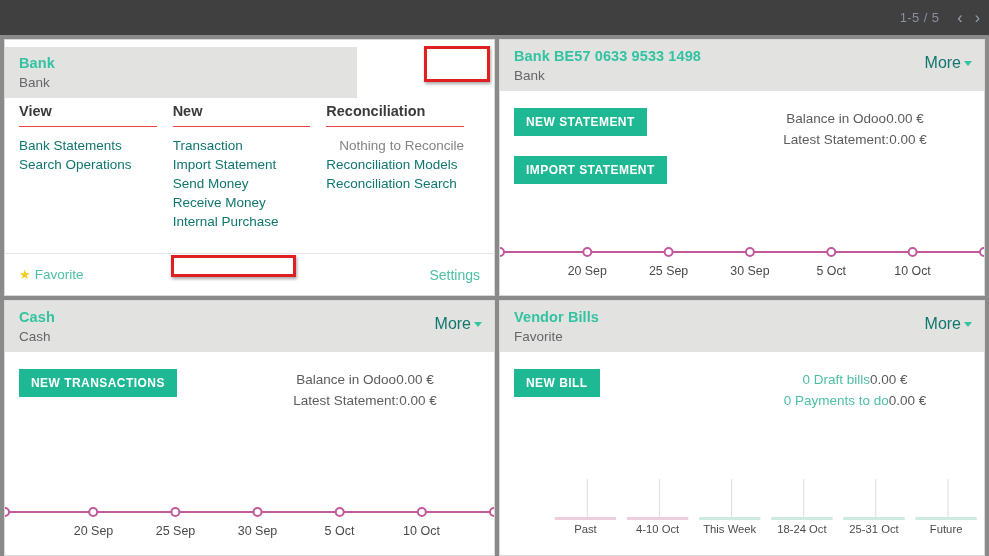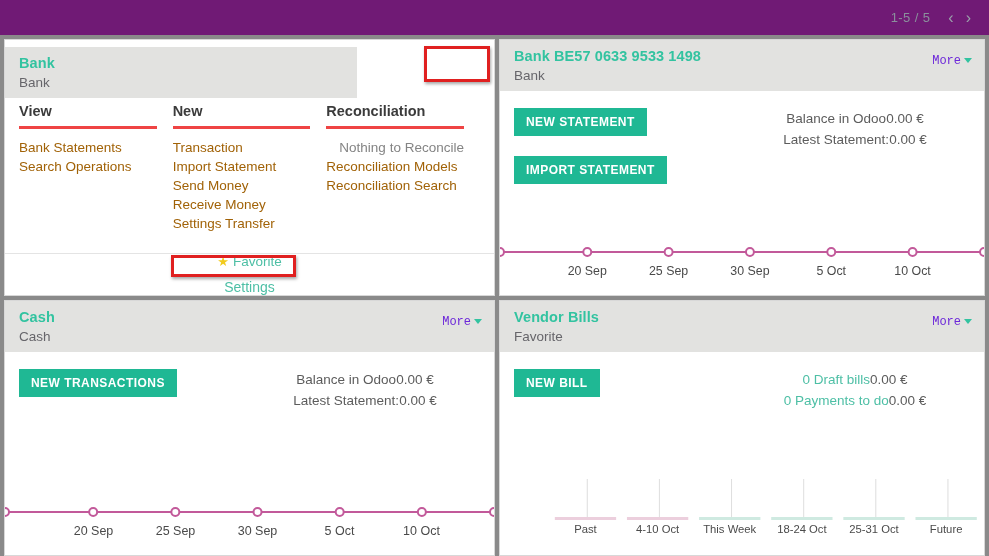--- a/index.html
+++ b/index.html
@@ -16,23 +16,23 @@
     overflow: hidden;
     position: relative;
   }
 
   
   .pager-bar {
     height: 35px;
     display: flex;
     align-items: center;
     justify-content: flex-end;
-    padding-right: 12px;
-    box-sizing: border-box;
-    background: #701a75;
+    padding-right: 3px;
+    box-sizing: border-box;
+    background: #404040;
   }
   .pager-count {
     color: #8a8f9c;
     font-size: 13px;
     letter-spacing: .4px;
     margin-right: 12px;
   }
   .pager-arrow {
     color: #9aa0ab;
     font-size: 16px;
@@ -100,25 +100,24 @@
     letter-spacing: .1px;
   }
   .head-sub {
     color: #66656a;
     font-size: 13.5px;
   }
   .more-btn {
     position: absolute;
     right: 12px;
     top: 14px;
-    color: #6d28d9;
-    font-size: 12px;
+    color: #0f766e;
+    font-size: 16px;
     cursor: pointer;
     white-space: nowrap;
-    font-family: Liberation Mono, monospace;
   }
   .caret {
     display: inline-block;
     width: 0; height: 0;
     border-left: 4px solid transparent;
     border-right: 4px solid transparent;
     border-top: 5px solid #32c3a0;
     vertical-align: middle;
     margin-left: 3px;
     margin-bottom: 1px;
@@ -141,42 +140,41 @@
     display: flex;
     padding: 12px 14px 0 14px;
     flex: 1;
   }
   .col { width: 33.33%; padding-right: 16px; box-sizing: border-box; }
   .col-title {
     font-size: 14.5px;
     font-weight: bold;
     color: #3b3b3b;
     padding-bottom: 7px;
-    border-bottom: 3px solid #ef4444;
+    border-bottom: 1px solid #ef4444;
     margin-bottom: 9px;
   }
   .col-link {
     display: block;
-    color: #a16207;
+    color: #0f766e;
     font-size: 13.5px;
     line-height: 19px;
     cursor: pointer;
     white-space: nowrap;
   }
   .col-link.muted { color: #848484; cursor: default; text-align: right; }
 
   .card-foot {
     border-top: 1px solid #e4e4e4;
     height: 42px;
     display: flex;
     align-items: center;
     justify-content: space-between;
     padding: 0 14px;
     box-sizing: border-box;
-    flex-direction: column;
   }
   .fav { color: #4dbfa5; font-size: 13.5px; cursor: pointer; }
   .star { color: #f2cb1d; font-size: 13px; margin-right: 4px; }
   .settings { color: #4dbfa5; font-size: 14px; cursor: pointer; }
 
   
   .jbody {
     flex: 1;
     position: relative;
     padding: 17px 14px 0 14px;
@@ -256,21 +254,21 @@
           <div class="col-title">View</div>
           <span class="col-link">Bank Statements</span>
           <span class="col-link">Search Operations</span>
         </div>
         <div class="col">
           <div class="col-title">New</div>
           <span class="col-link">Transaction</span>
           <span class="col-link">Import Statement</span>
           <span class="col-link">Send Money</span>
           <span class="col-link">Receive Money</span>
-          <span class="col-link">Settings Transfer</span>
+          <span class="col-link">Internal Purchase</span>
         </div>
         <div class="col">
           <div class="col-title">Reconciliation</div>
           <span class="col-link muted">Nothing to Reconcile</span>
           <span class="col-link">Reconciliation Models</span>
           <span class="col-link">Reconciliation Search</span>
         </div>
       </div>
 
       <div class="redbox xfer-hl"></div>

